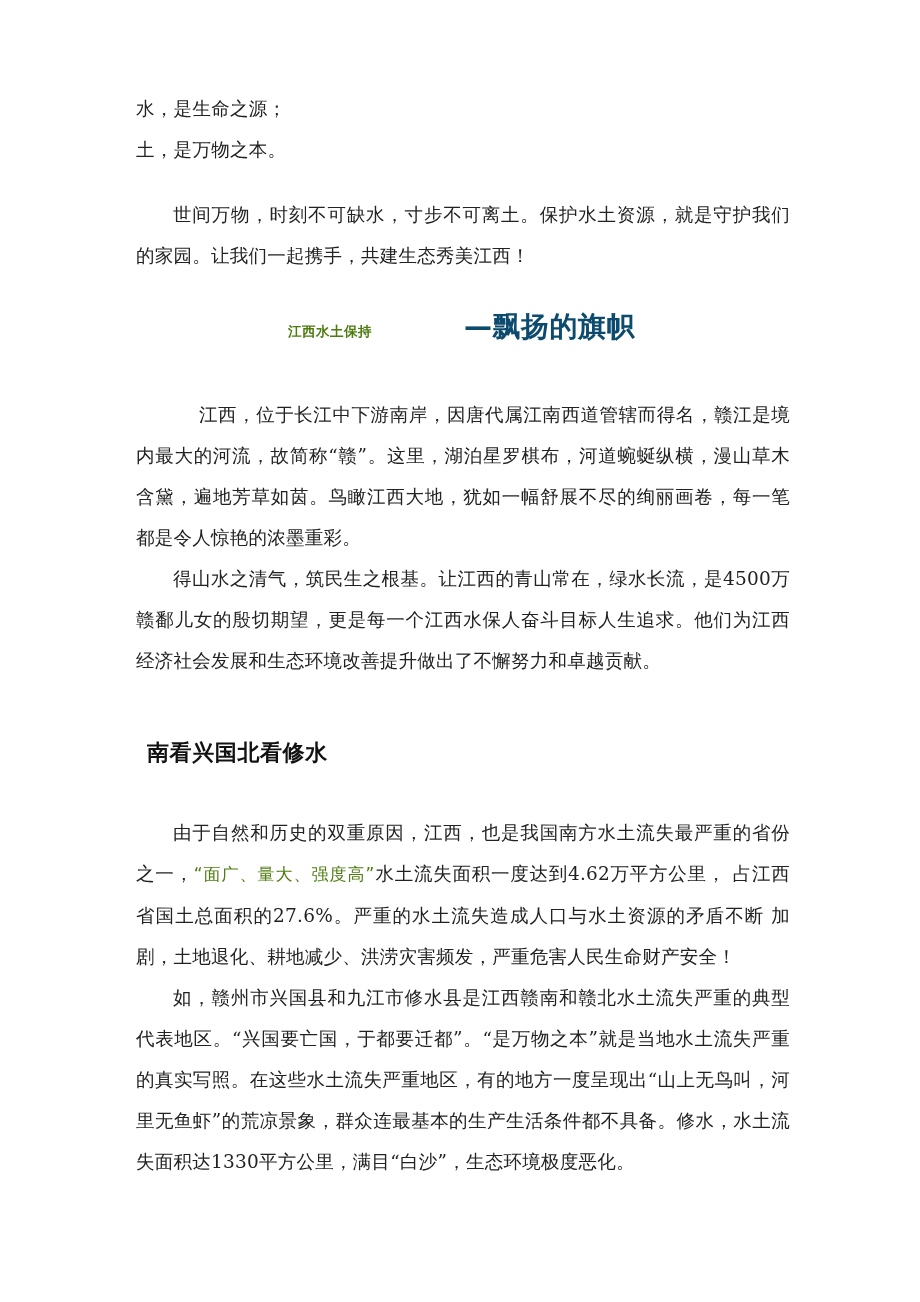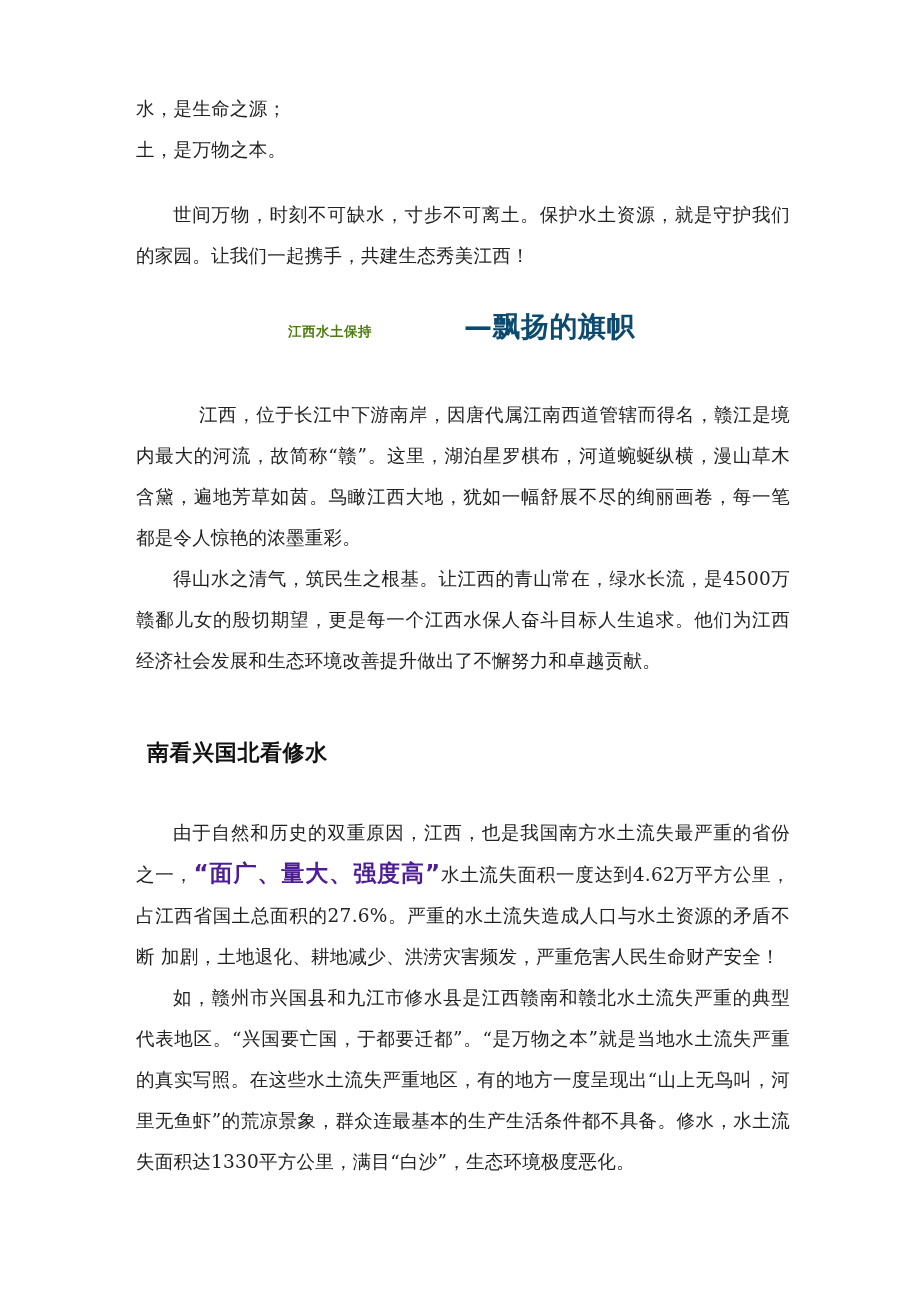--- a/index.html
+++ b/index.html
@@ -94,24 +94,24 @@
     letter-spacing: 0.6px;
     color: #111111;
     line-height: 30px;
     margin: 11px;
     white-space: nowrap;
   }
 
   
   .emph {
     font-family: "DejaVu Sans", "Liberation Sans", sans-serif;
-    font-weight: bold;
-    font-size: 23px;
+    font-weight: normal;
+    font-size: 17px;
     letter-spacing: 0.5px;
-    color: #4c1d95;
+    color: #4d7c0f;
   }
 </style>
 </head>
 <body>
 
 <div class="page">
   <div class="content">
 
     <div class="intro-line">水，是生命之源；</div>
     <div class="intro-line">土，是万物之本。</div>

